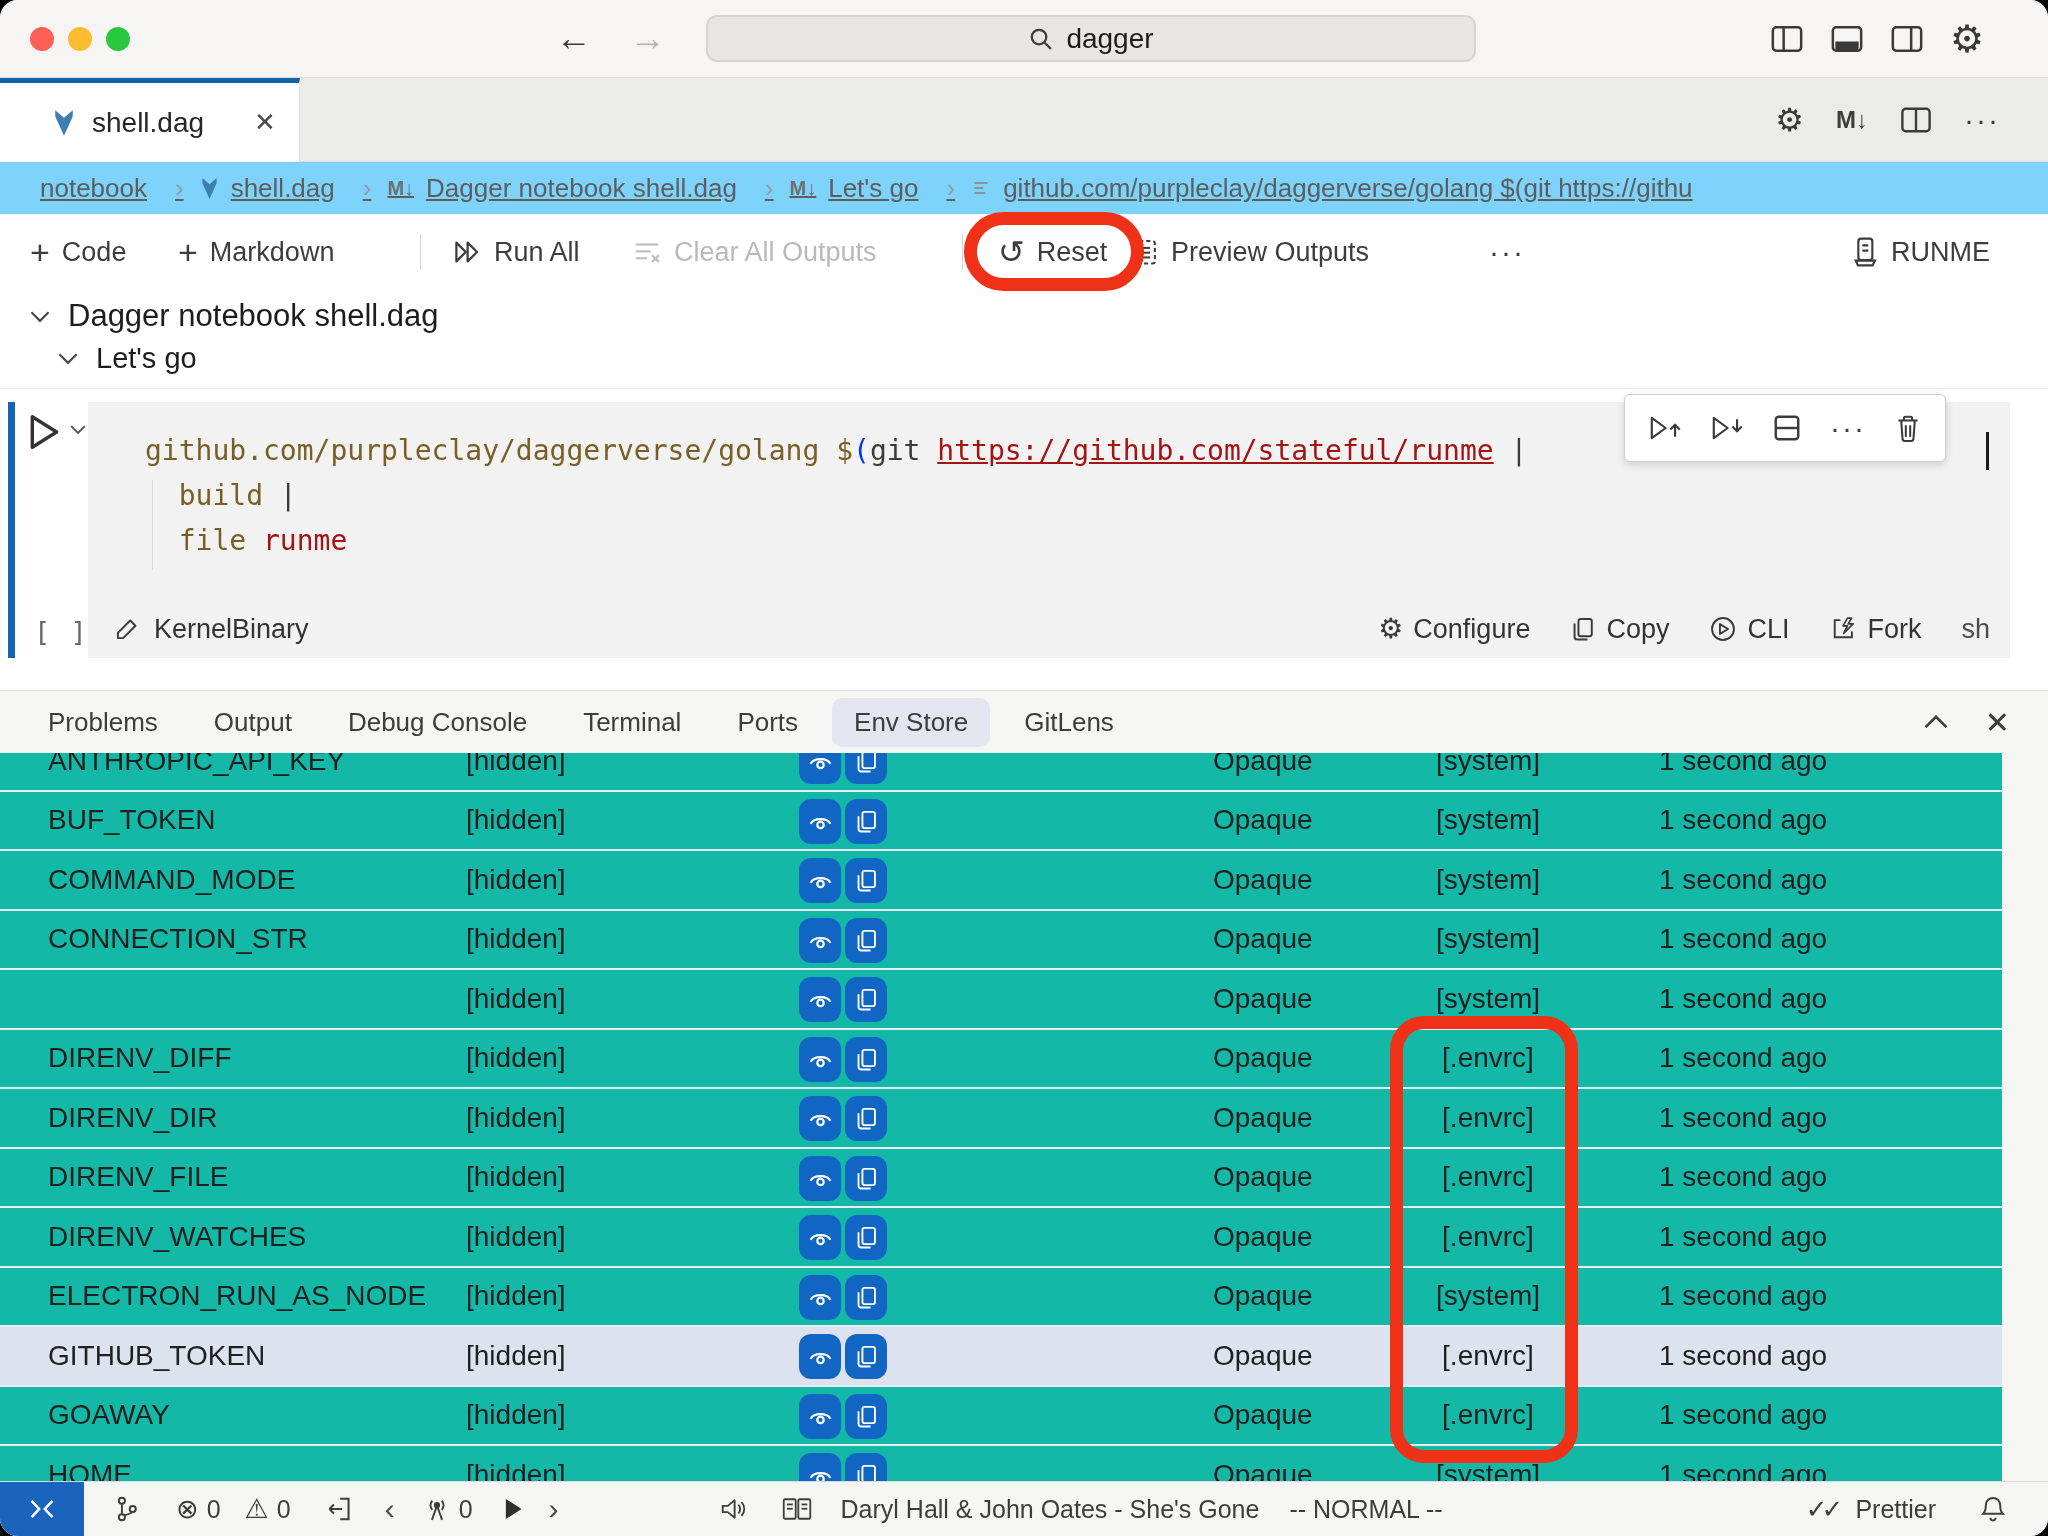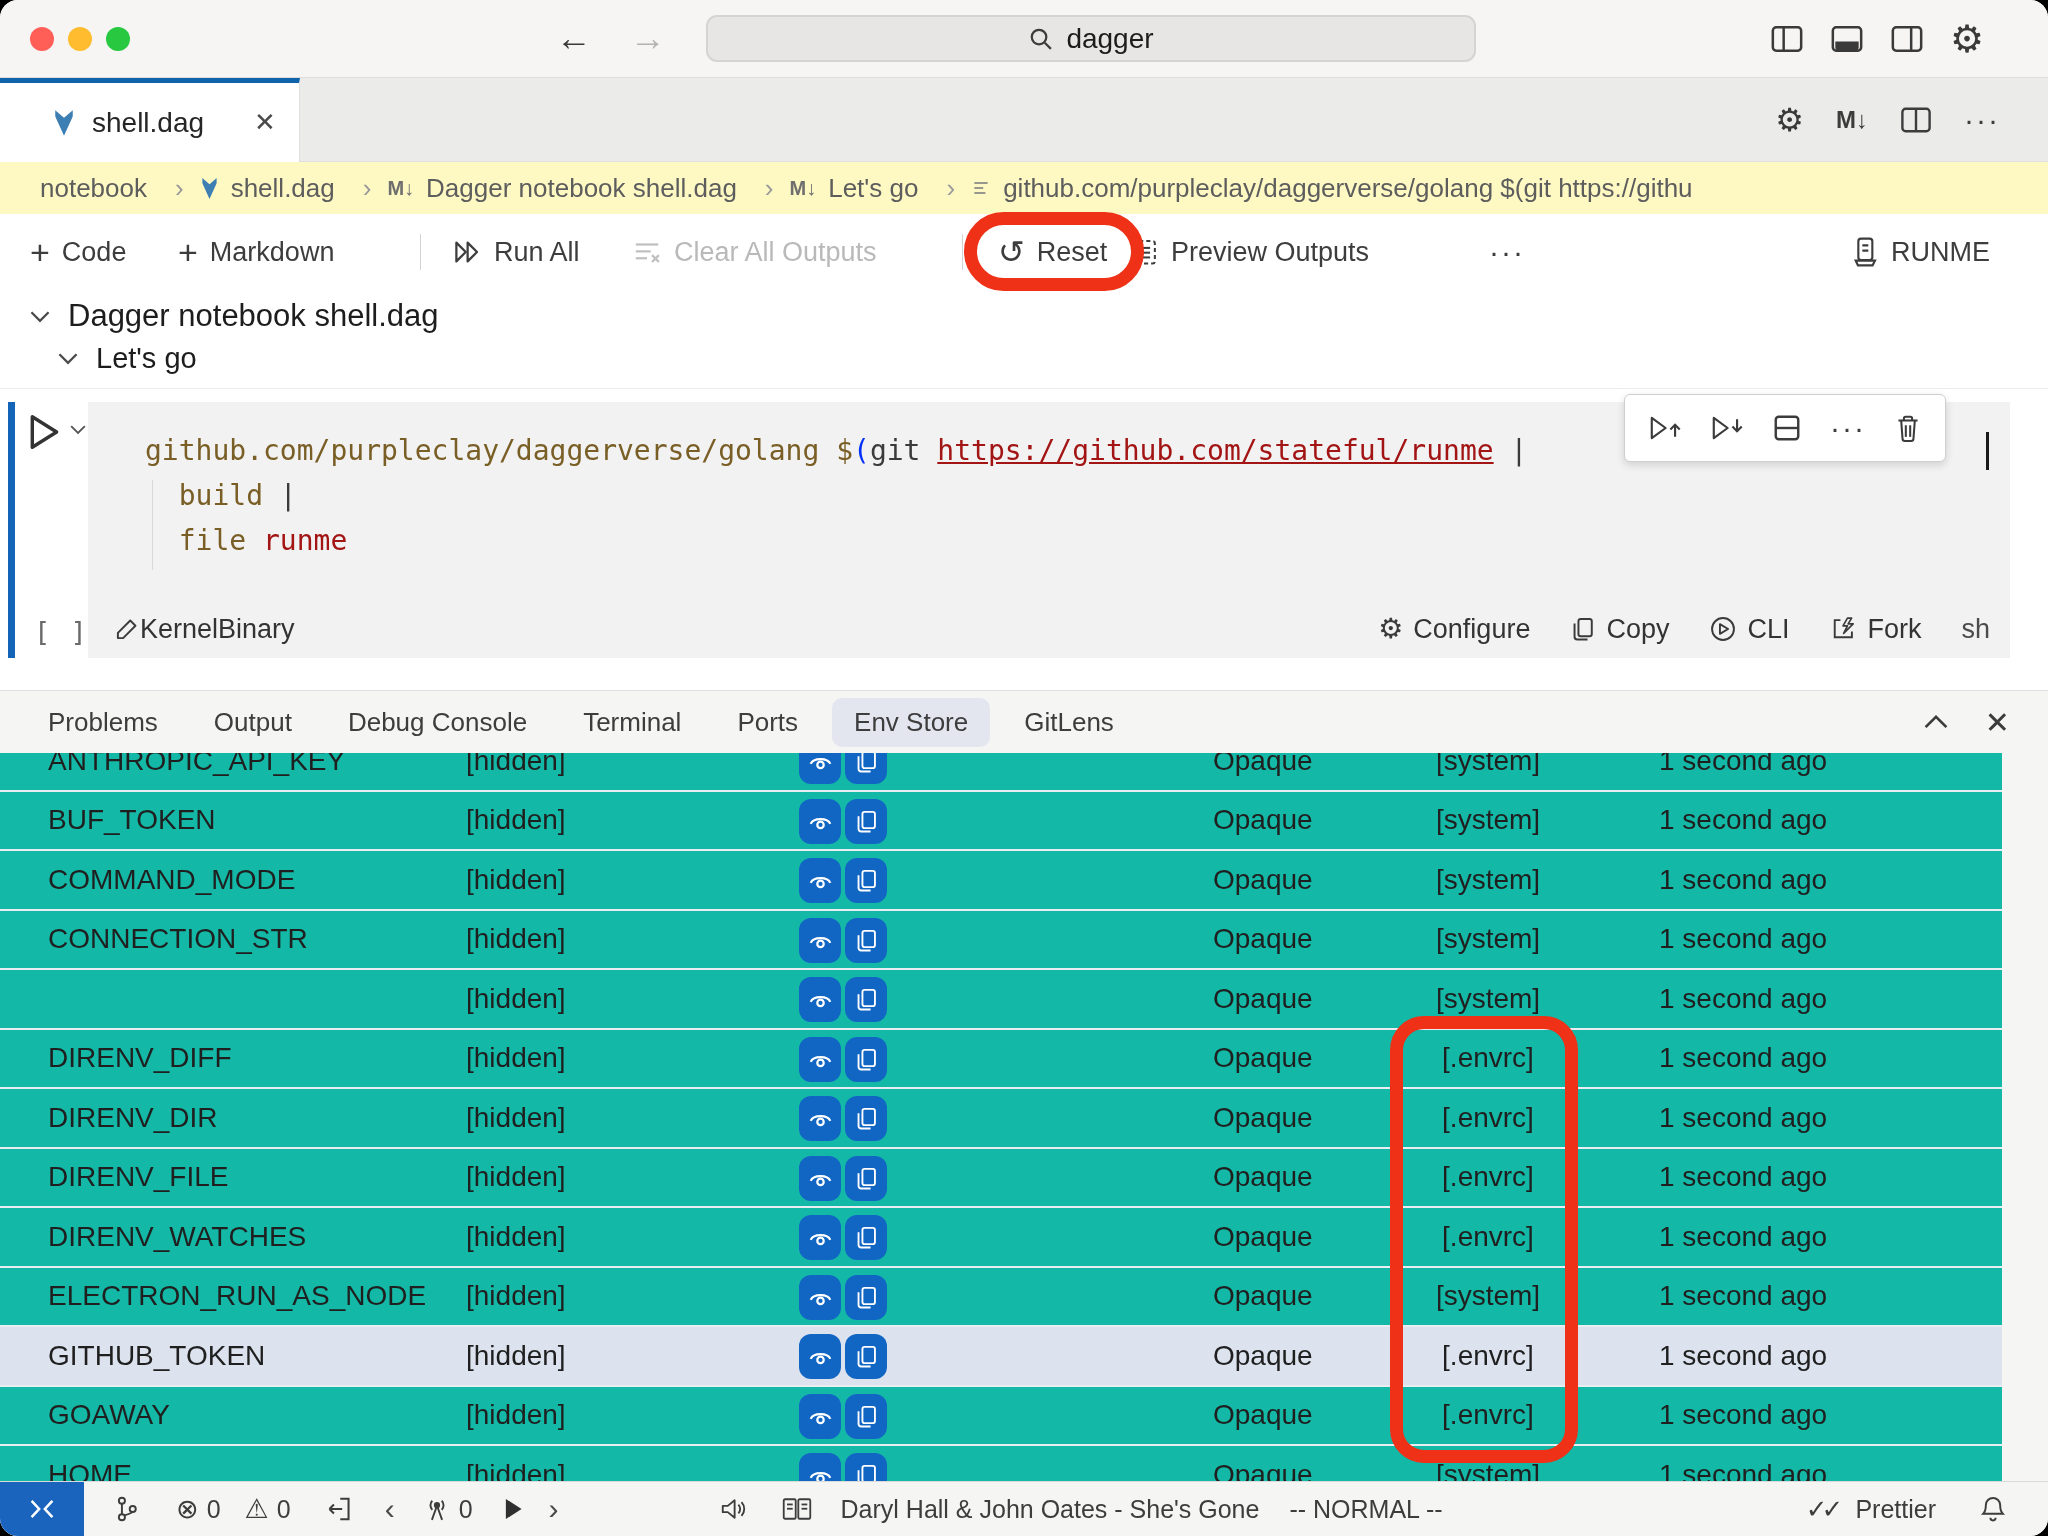--- a/index.html
+++ b/index.html
@@ -25,22 +25,22 @@
   .tabstrip{position:absolute;left:0;top:78px;width:2048px;height:84px;background:#ebebea;border-bottom:1px solid #e0dfde;}
   .tab{position:absolute;left:0;top:0;width:300px;height:84px;background:#fff;border-top:5px solid #0f63ab;
        border-right:1px solid #e0dfde;display:flex;align-items:center;padding-left:52px;gap:16px;}
   .tab-label{font-size:28px;color:#262626;}
   .tab-close{margin-left:34px;font-size:26px;color:#4a4a4a;}
   .tabstrip-actions{position:absolute;right:48px;top:0;height:84px;display:flex;align-items:center;gap:32px;color:#3c3c3c;}
   .mdglyph{font-weight:bold;font-size:24px;color:#3c3c3c;white-space:nowrap;}
   .dots{font-size:30px;color:#3c3c3c;letter-spacing:2px;}
 
   
-  .breadcrumbs{position:absolute;left:0;top:162px;width:2048px;height:52px;background:#fef9c3;display:flex;align-items:center;
-               padding-left:40px;white-space:nowrap;overflow:hidden;font-size:26px;color:#5d5d5d;}
+  .breadcrumbs{position:absolute;left:0;top:162px;width:2048px;height:52px;background:#7dd3fc;display:flex;align-items:center;
+               padding-left:40px;white-space:nowrap;overflow:hidden;font-size:26px;color:#5d5d5d;text-decoration:underline;}
   .crumb{display:flex;align-items:center;gap:12px;}
   .crumb:not(:last-child)::after{content:"›";color:#9a9a9a;margin:0 16px;font-size:26px;}
   .crumb-icon:empty{display:none;}
   .crumb-icon{display:flex;align-items:center;}
 
   
   .nbtoolbar{position:absolute;left:0;top:214px;width:2048px;height:76px;background:#fff;font-size:27px;color:#3d3d3d;}
   .titem{position:absolute;top:0;height:76px;display:flex;align-items:center;gap:12px;white-space:nowrap;}
   .plus{font-size:34px;font-weight:300;line-height:1;color:#3d3d3d;}
   .tdiv{position:absolute;top:20px;width:1px;height:36px;background:#d4d4d4;}
@@ -61,21 +61,21 @@
   .cell-box{position:absolute;left:88px;top:112px;width:1922px;height:256px;background:#f2f2f2;}
   .code{position:absolute;left:57px;top:26px;font-family:"DejaVu Sans Mono",monospace;font-size:28px;line-height:45px;white-space:pre;}
   .tk-fn{color:#795E26;}
   .tk-pl{color:#3b3b3b;}
   .tk-br{color:#0431fa;}
   .tk-link{color:#a31515;text-decoration:underline;margin-top:32px;}
   .tk-str{color:#a31515;}
   .indent-guide{position:absolute;left:64px;top:78px;width:1px;height:90px;background:#d8d8d8;}
   .cursor{position:absolute;left:1898px;top:30px;width:3px;height:38px;background:#1a1a1a;}
   .cell-footer{position:absolute;left:0;bottom:0;width:100%;height:58px;display:flex;align-items:center;font-size:27px;color:#333;}
-  .kernel{display:flex;align-items:center;gap:0;margin-left:26px;}
+  .kernel{display:flex;align-items:center;gap:14px;margin-left:26px;}
   .cf-right{margin-left:auto;display:flex;align-items:center;gap:40px;padding-right:20px;}
   .cf-item{display:flex;align-items:center;gap:10px;}
   .exec-count{position:absolute;left:34px;top:326px;font-family:"DejaVu Sans Mono",monospace;font-size:27px;color:#6b6b6b;letter-spacing:2px;}
   .cell-toolbar{position:absolute;left:1624px;top:104px;width:322px;height:68px;background:#fff;border:1px solid #cfcfcf;
                 border-radius:6px;box-shadow:0 3px 8px rgba(0,0,0,.14);display:flex;align-items:center;justify-content:center;gap:28px;color:#3b3b3b;}
 
   
   .panel{position:absolute;left:0;top:690px;width:2048px;height:791px;background:#f5f5f4;border-top:1px solid #e0e0e0;}
   .panel-tabs{position:absolute;left:0;top:0;width:1900px;height:62px;display:flex;align-items:center;padding-left:48px;gap:56px;
               font-size:26px;color:#3d3d3d;white-space:nowrap;}

